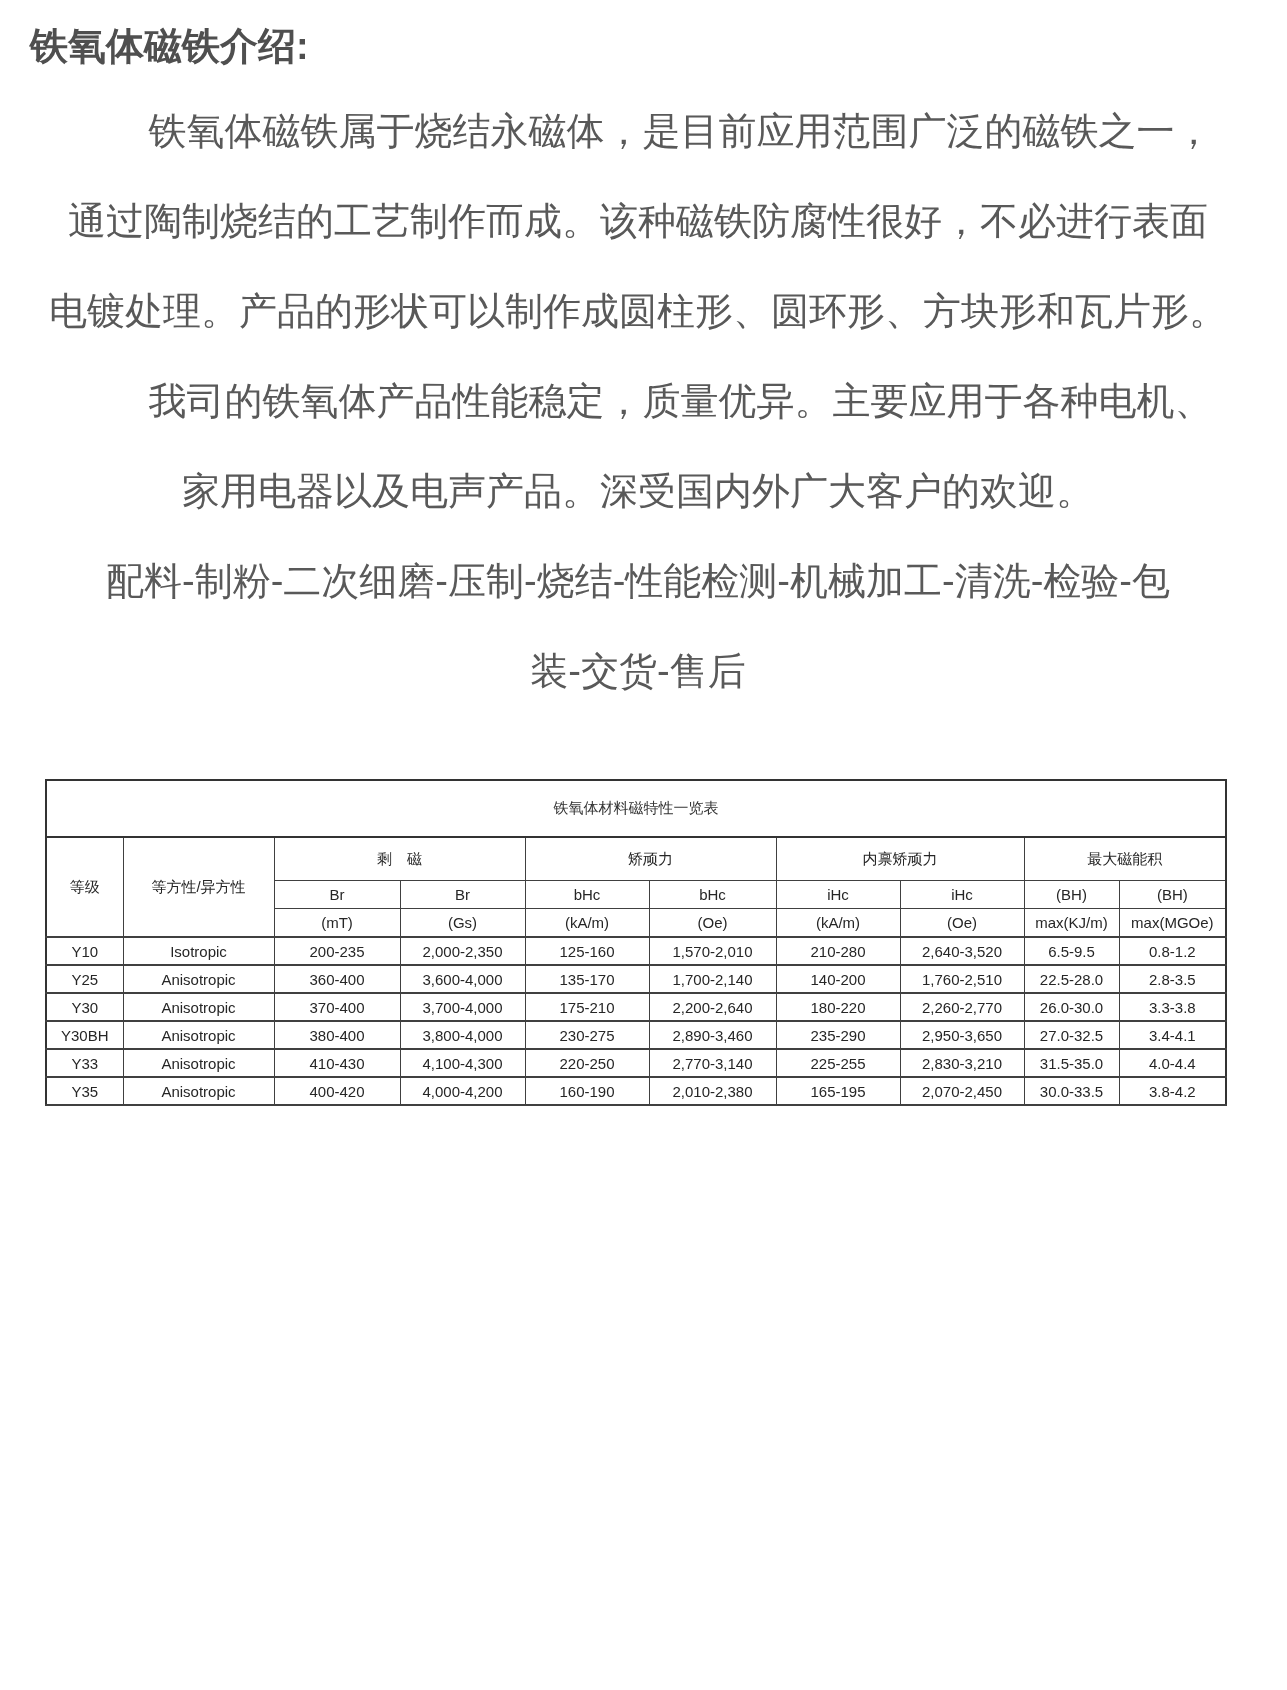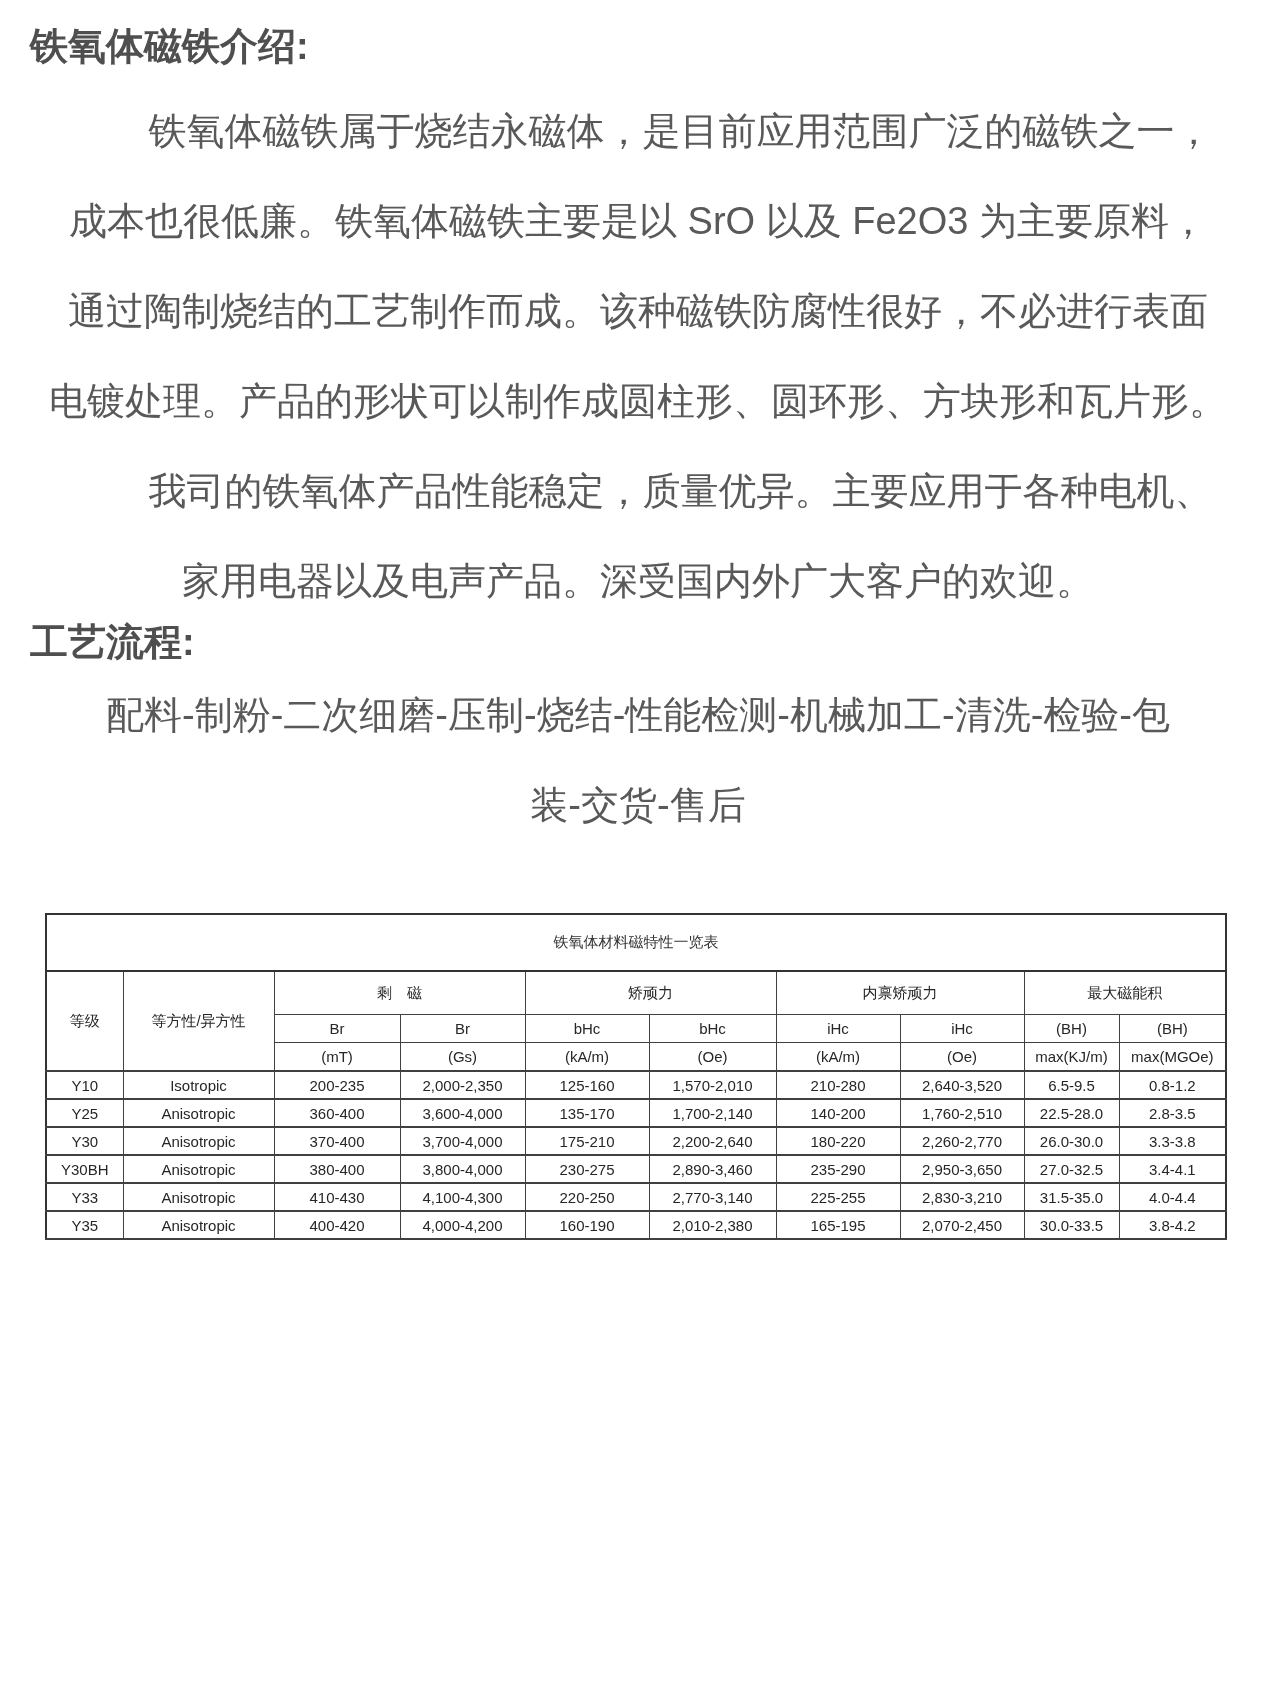--- a/index.html
+++ b/index.html
@@ -58,31 +58,29 @@
 </head>
 <body>
 
 <div class="page">
   <div class="content">
 
     <div class="doc-title">铁氧体磁铁介绍:</div>
 
     <div class="para">
         <div class="line indent">铁氧体磁铁属于烧结永磁体，是目前应用范围广泛的磁铁之一，</div>
-        <div class="line">成本也很低廉。铁氧体磁铁主要是以 SrO 以及 Fe2O3 为主要原料，</div>
         <div class="line">通过陶制烧结的工艺制作而成。该种磁铁防腐性很好，不必进行表面</div>
         <div class="line">电镀处理。产品的形状可以制作成圆柱形、圆环形、方块形和瓦片形。</div>
       </div>
 
     <div class="para">
         <div class="line indent">我司的铁氧体产品性能稳定，质量优异。主要应用于各种电机、</div>
         <div class="line">家用电器以及电声产品。深受国内外广大客户的欢迎。</div>
       </div>
 
-    <div class="section-title">工艺流程:</div>
 
     <div class="para">
         <div class="line">配料-制粉-二次细磨-压制-烧结-性能检测-机械加工-清洗-检验-包</div>
         <div class="line">装-交货-售后</div>
       </div>
 
     <div class="tbl-wrap">
       <table class="mag">
         <colgroup>
           <col style="width:77px">

